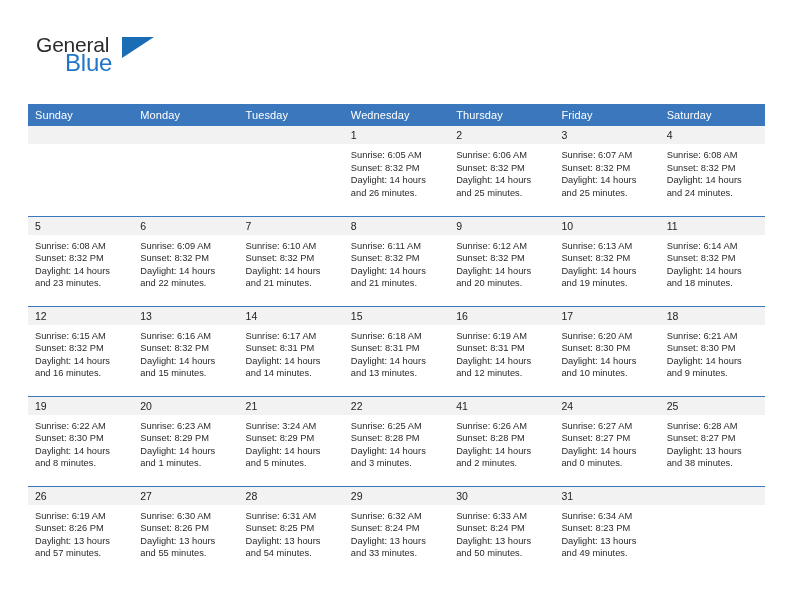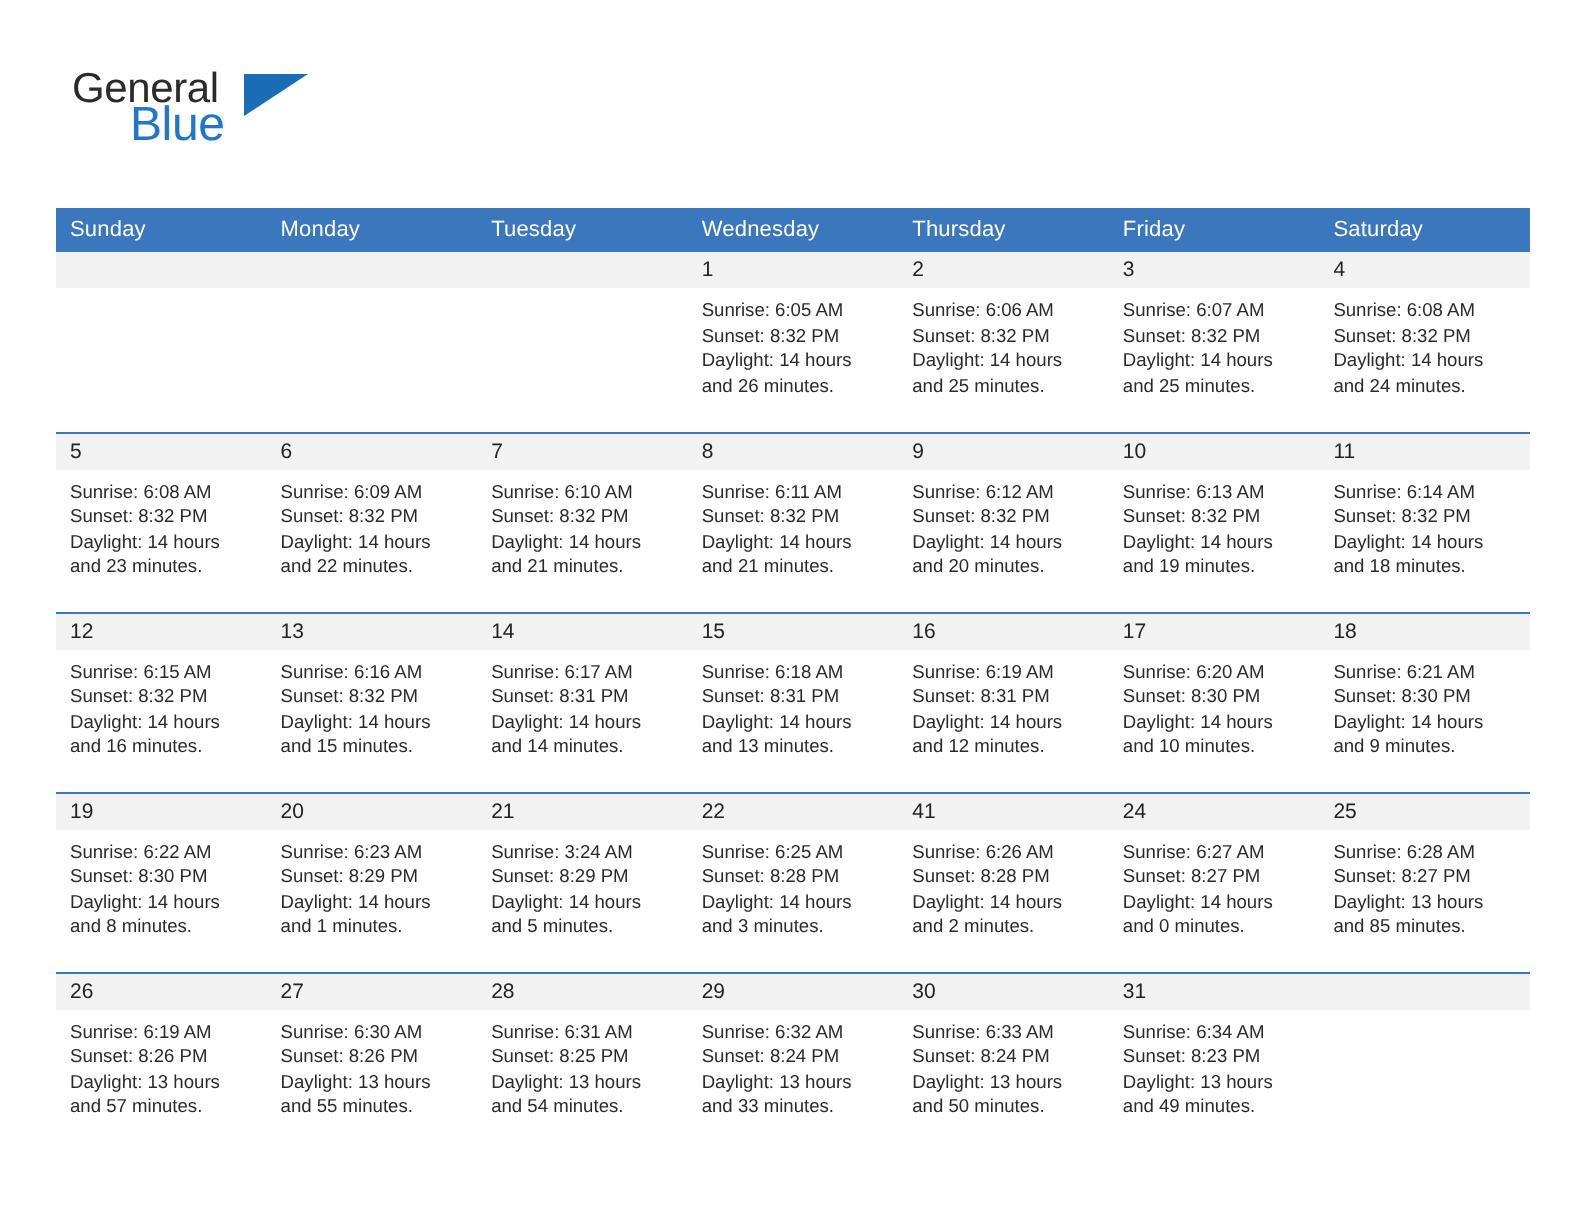--- a/index.html
+++ b/index.html
@@ -393,21 +393,21 @@
               <div>Daylight: 14 hours</div>
               <div>and 0 minutes.</div>
             </div>
           </td>
           <td class="day">
             <div class="daynum">25</div>
             <div class="dayinfo">
               <div>Sunrise: 6:28 AM</div>
               <div>Sunset: 8:27 PM</div>
               <div>Daylight: 13 hours</div>
-              <div>and 85 minutes.</div>
+              <div>and 38 minutes.</div>
             </div>
           </td>
         </tr>
         <tr class="week">
           <td class="day">
             <div class="daynum">26</div>
             <div class="dayinfo">
               <div>Sunrise: 6:19 AM</div>
               <div>Sunset: 8:26 PM</div>
               <div>Daylight: 13 hours</div>

